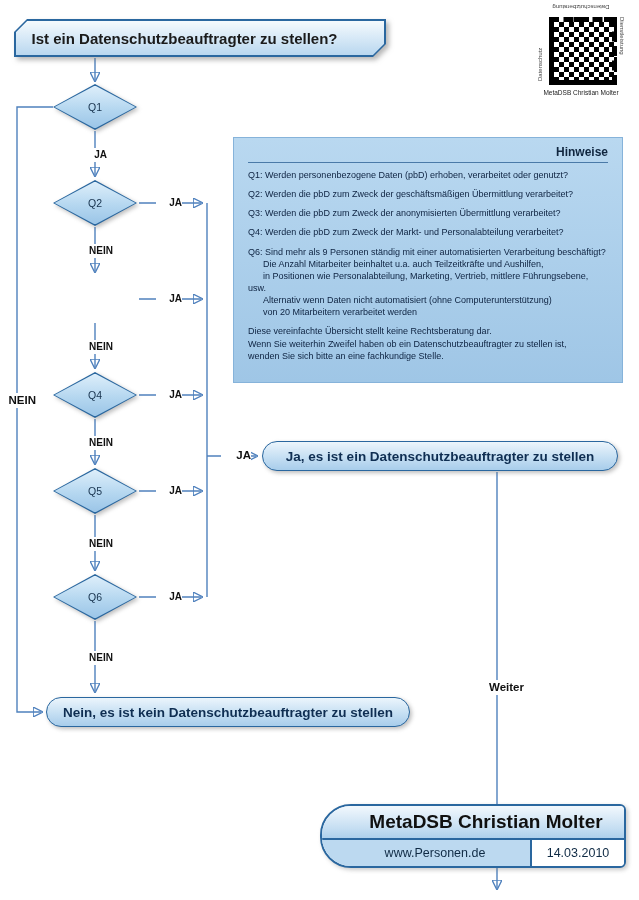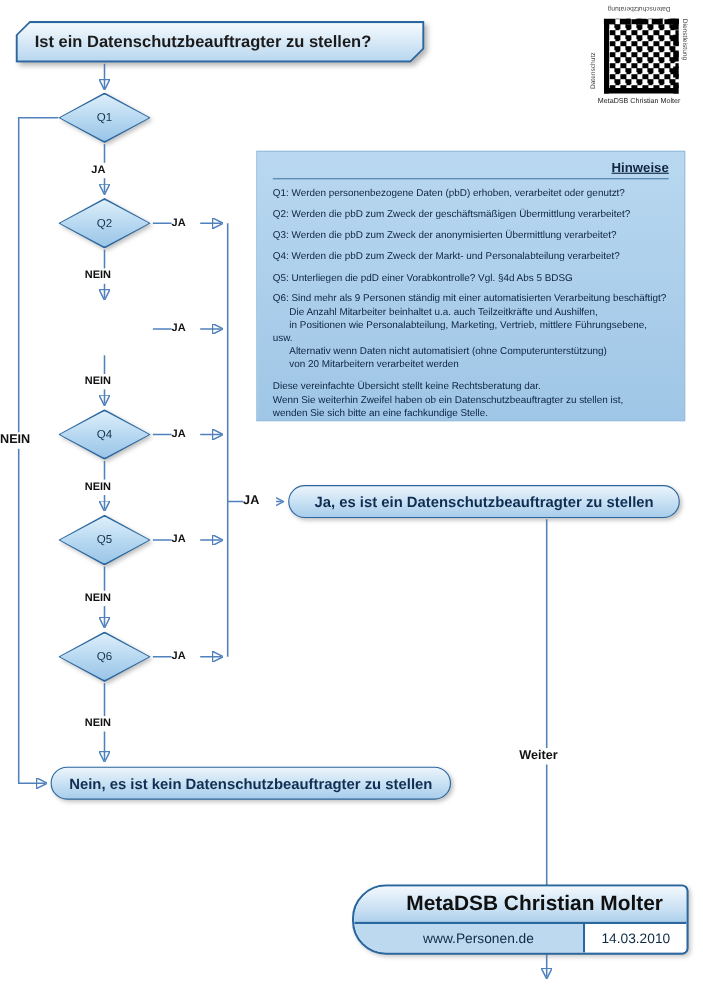--- a/index.html
+++ b/index.html
@@ -33,29 +33,29 @@
 
   
   .pill{position:absolute;height:30px;z-index:2;border:1.6px solid #2a679f;border-radius:16px;
         background:linear-gradient(180deg,#ecf5fc 0%,#c2ddf2 60%,#a8cdeb 100%);
         display:flex;align-items:center;justify-content:center;box-sizing:border-box;
         font-weight:bold;font-size:13.5px;color:#0f2e52;
         filter:drop-shadow(2.5px 2.5px 2px rgba(110,110,110,.45));}
 
   
   .lbl{position:absolute;z-index:3;font-weight:bold;font-size:10px;line-height:14px;
-       color:#111;text-align:left;background:#fff;}
+       color:#111;text-align:right;background:#fff;}
   .lbl.big{font-size:11.5px;line-height:15px;}
 
   
   .hints{position:absolute;left:233px;top:137px;width:390px;height:246px;z-index:2;
          background:linear-gradient(180deg,#b9d8f0 0%,#9fc6e6 100%);
          border:1px solid #86b3da;box-sizing:border-box;padding:7px 14px;color:#0d2240;}
   .hints h3{margin:0 0 6px;font-size:12px;font-weight:bold;text-align:right;color:#10263f;
-            border-bottom:1px solid #4a7aa8;padding-bottom:3px;text-decoration:underline;}
+            border-bottom:1px solid #4a7aa8;padding-bottom:3px;}
   .hints p{margin:0 0 7px;font-size:9px;line-height:1.35;white-space:pre-wrap;}
   .hints p.disc{}
 
   
   .footer{position:absolute;left:320px;top:804px;width:306px;height:64px;z-index:2;
           border:2px solid #2a679f;border-radius:31px 6px 6px 31px;background:#fff;
           box-sizing:border-box;overflow:hidden;
           filter:drop-shadow(2px 2px 2px rgba(120,120,120,.4));}
   .footer .name{height:32px;display:flex;align-items:center;justify-content:center;
                 padding-left:26px;font-weight:bold;font-size:19px;color:#101010;
@@ -159,21 +159,20 @@
   <span class="lbl big" style="left:0;top:393px;width:36px">NEIN</span>
   <span class="lbl big" style="left:221px;top:448px;width:30px">JA</span>
   <span class="lbl big" style="left:472px;top:680px;width:52px">Weiter</span>
 
   <div class="hints">
     <h3>Hinweise</h3>
     <p>Q1: Werden personenbezogene Daten (pbD) erhoben, verarbeitet oder genutzt?</p>
     <p>Q2: Werden die pbD zum Zweck der geschäftsmäßigen Übermittlung verarbeitet?</p>
     <p>Q3: Werden die pbD zum Zweck der anonymisierten Übermittlung verarbeitet?</p>
     <p>Q4: Werden die pbD zum Zweck der Markt- und Personalabteilung verarbeitet?</p>
-    <p>Q5: Unterliegen die pdD einer Vorabkontrolle? Vgl. §4d Abs 5 BDSG</p>
     <p>Q6: Sind mehr als 9 Personen ständig mit einer automatisierten Verarbeitung beschäftigt?
       Die Anzahl Mitarbeiter beinhaltet u.a. auch Teilzeitkräfte und Aushilfen,
       in Positionen wie Personalabteilung, Marketing, Vertrieb, mittlere Führungsebene, usw.
       Alternativ wenn Daten nicht automatisiert (ohne Computerunterstützung)
       von 20 Mitarbeitern verarbeitet werden</p>
     <p class="disc">Diese vereinfachte Übersicht stellt keine Rechtsberatung dar.
 Wenn Sie weiterhin Zweifel haben ob ein Datenschutzbeauftragter zu stellen ist,
 wenden Sie sich bitte an eine fachkundige Stelle.</p>
   </div>
 

